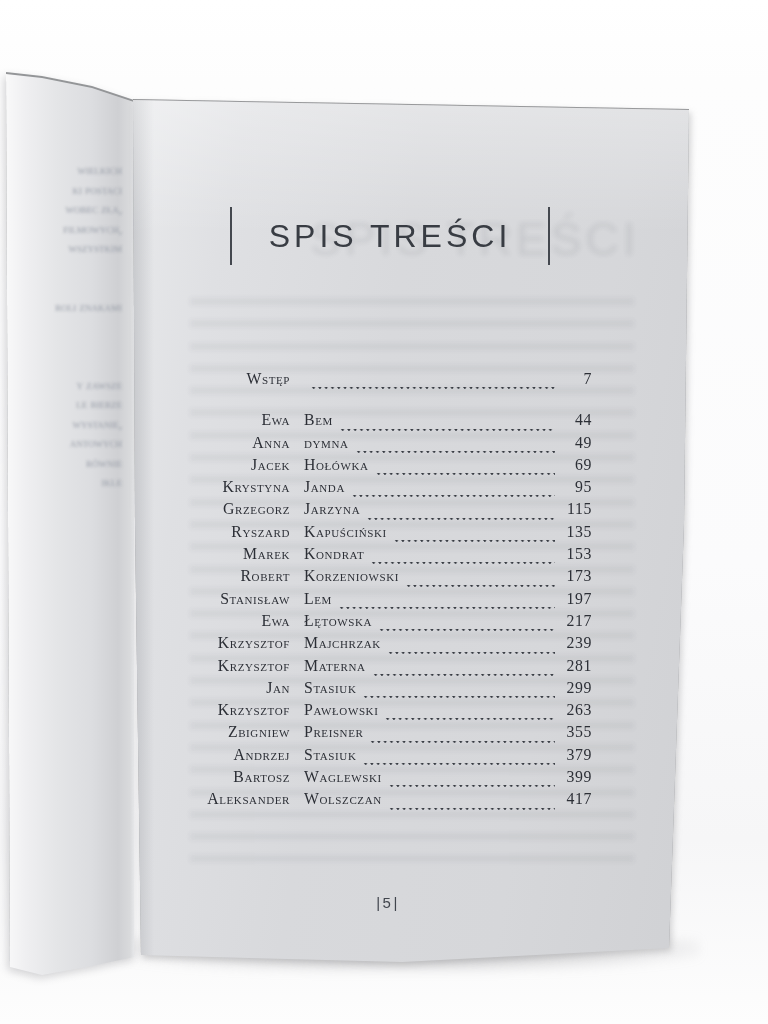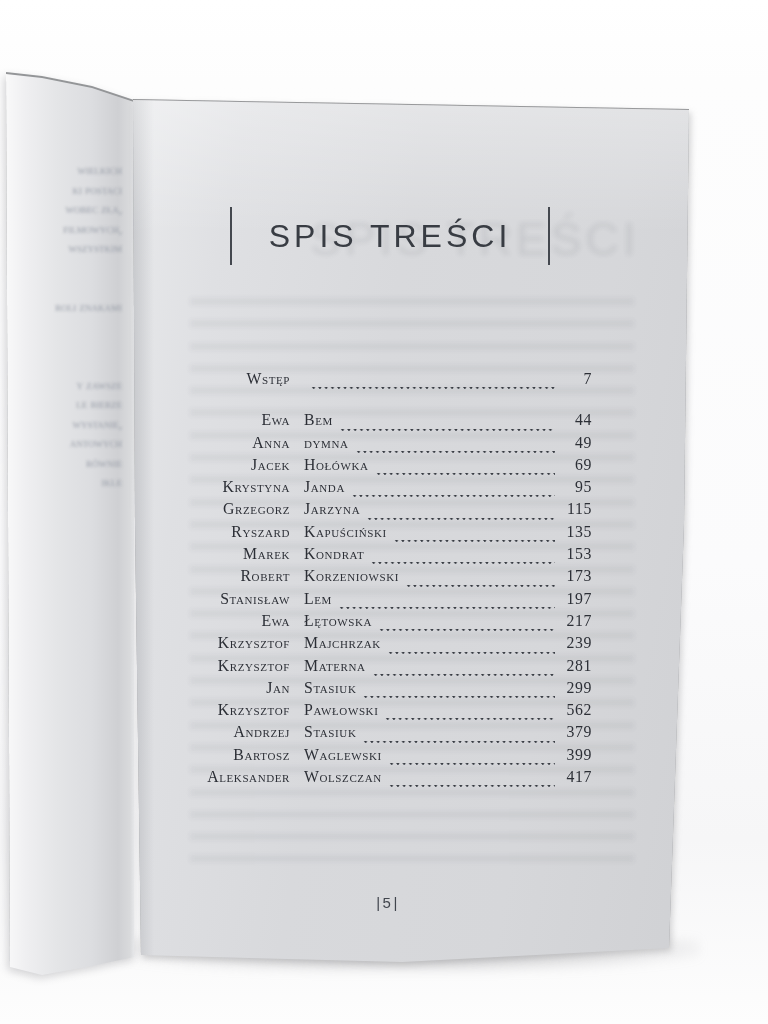--- a/index.html
+++ b/index.html
@@ -219,24 +219,30 @@
     <span class="first">Jan</span>
     <span class="last">Stasiuk</span>
     <span class="leader"></span>
     <span class="num">299</span>
   </div>
 
   <div class="toc-row">
     <span class="first">Krzysztof</span>
     <span class="last">Pawłowski</span>
     <span class="leader"></span>
-    <span class="num">562</span>
-  </div>
-
-
+    <span class="num">263</span>
+  </div>
+
+
+  <div class="toc-row">
+    <span class="first">Zbigniew</span>
+    <span class="last">Preisner</span>
+    <span class="leader"></span>
+    <span class="num">355</span>
+  </div>
 
   <div class="toc-row">
     <span class="first">Andrzej</span>
     <span class="last">Stasiuk</span>
     <span class="leader"></span>
     <span class="num">379</span>
   </div>
 
   <div class="toc-row">
     <span class="first">Bartosz</span>

